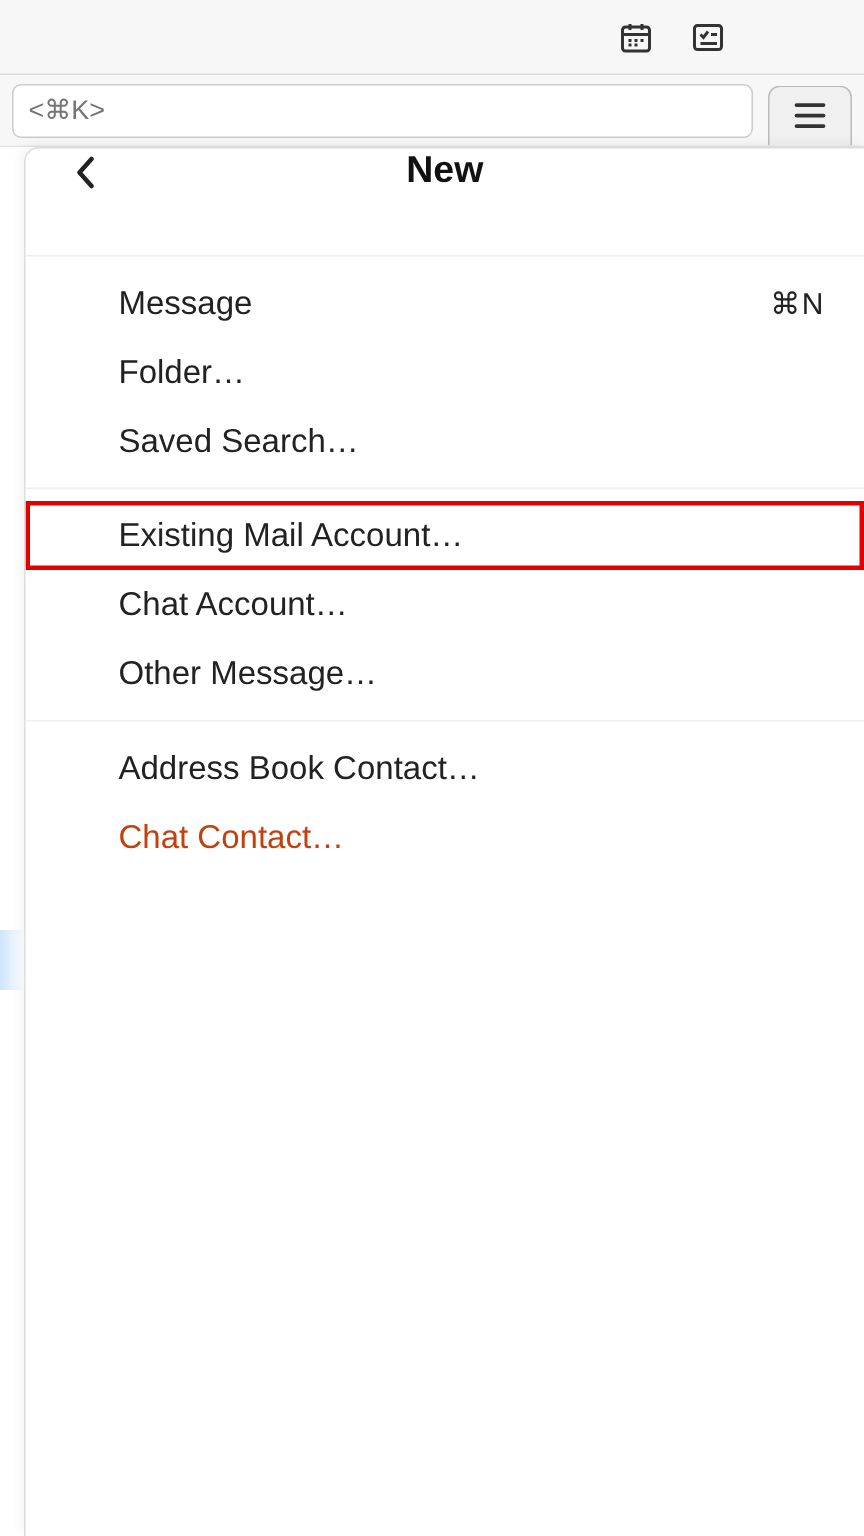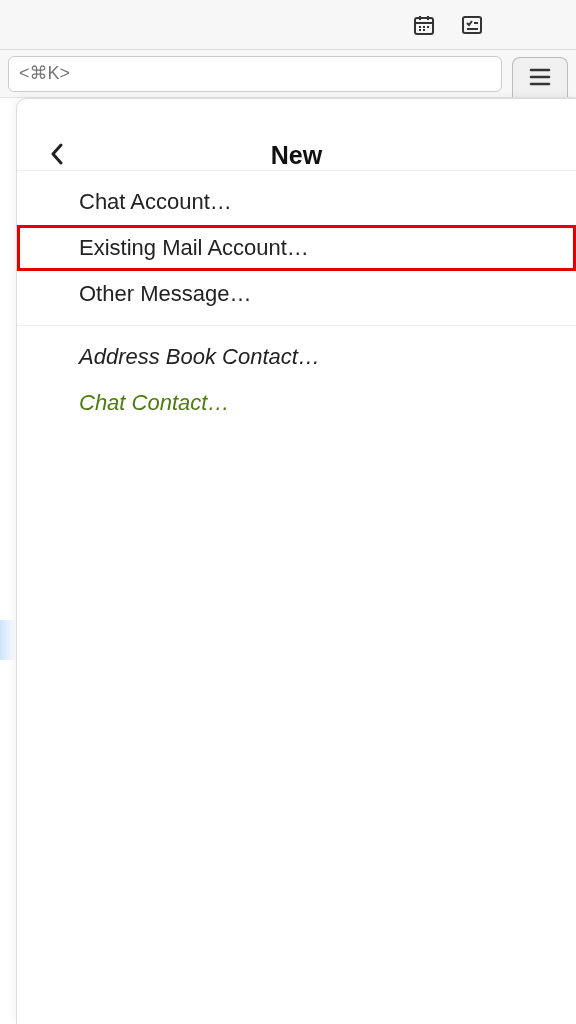--- a/index.html
+++ b/index.html
@@ -74,21 +74,21 @@
       border: 1px solid #ddd;
       border-right: none;
       border-bottom: none;
       border-top-left-radius: 10px;
       box-shadow: -2px -2px 8px rgba(0,0,0,0.05);
       overflow: hidden;
     }
     .menu-header {
       height: 72px;
       display: flex;
-      align-items: flex-end;
+      align-items: flex-start;
       position: relative;
       border-bottom: 1px solid #eee;
       padding: 0 24px;
     }
     .back-btn {
       width: 32px;
       height: 32px;
       display: flex;
       align-items: center;
       justify-content: center;
@@ -116,21 +116,21 @@
       display: flex;
       align-items: center;
       justify-content: space-between;
       padding: 10px 26px 10px 62px;
       font-size: 22px;
       color: #222;
       cursor: pointer;
       min-height: 46px;
     }
     .menu-item.disabled {
-      color: #4d7c0f;
+      color: #c2410c;
       cursor: default;
     }
     .menu-item.highlighted {
       outline: 3px solid #e40000;
       outline-offset: -3px;
     }
     .shortcut {
       font-size: 20px;
       color: #222;
       letter-spacing: 1px;
@@ -189,34 +189,46 @@
     <div class="back-btn">
       <svg width="14" height="22" viewBox="0 0 14 22" fill="none" stroke="currentColor" stroke-width="3" stroke-linecap="round" stroke-linejoin="round">
         <polyline points="11,2 3,11 11,20"></polyline>
       </svg>
     </div>
     <div class="menu-title">New</div>
   </div>
 
   <div class="menu-body">
 
-
     <div class="menu-section">
       <div class="menu-item">
-        <span>Chat Account…</span>
-      </div>
+        <span>Message</span>
+        <span class="shortcut">⌘N</span>
+      </div>
+      <div class="menu-item">
+        <span>Folder…</span>
+      </div>
+      <div class="menu-item">
+        <span>Saved Search…</span>
+      </div>
+    </div>
+
+    <div class="menu-section">
       <div class="menu-item highlighted">
         <span>Existing Mail Account…</span>
       </div>
       <div class="menu-item">
+        <span>Chat Account…</span>
+      </div>
+      <div class="menu-item">
         <span>Other Message…</span>
       </div>
     </div>
 
-    <div class="menu-section" style="border-bottom:none;font-style:italic;">
+    <div class="menu-section" style="border-bottom:none;">
       <div class="menu-item">
         <span>Address Book Contact…</span>
       </div>
       <div class="menu-item disabled">
         <span>Chat Contact…</span>
       </div>
     </div>
 
   </div>
 </div>

